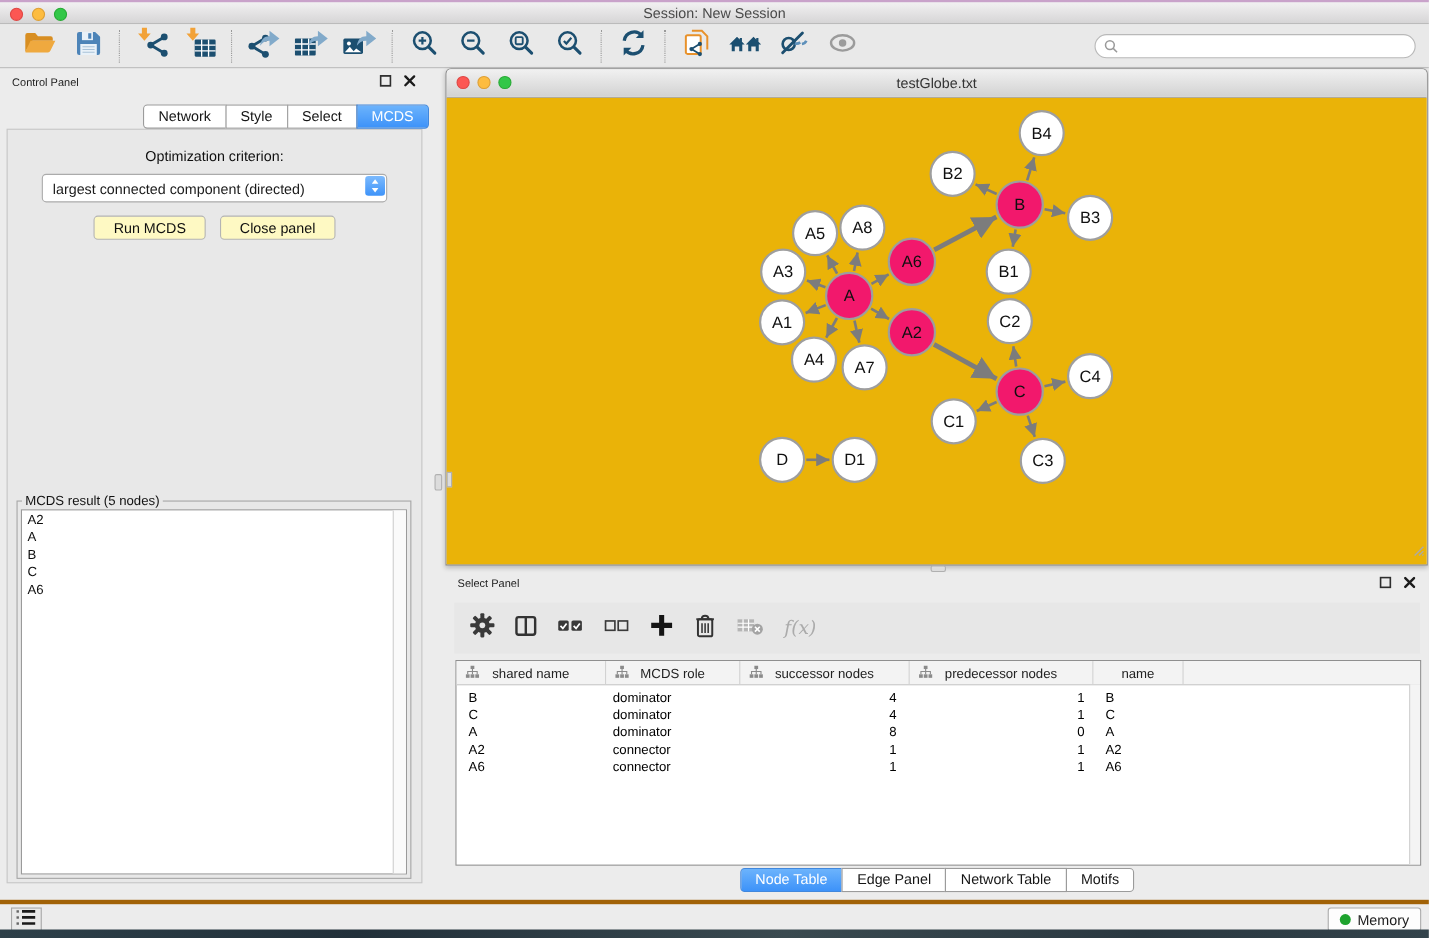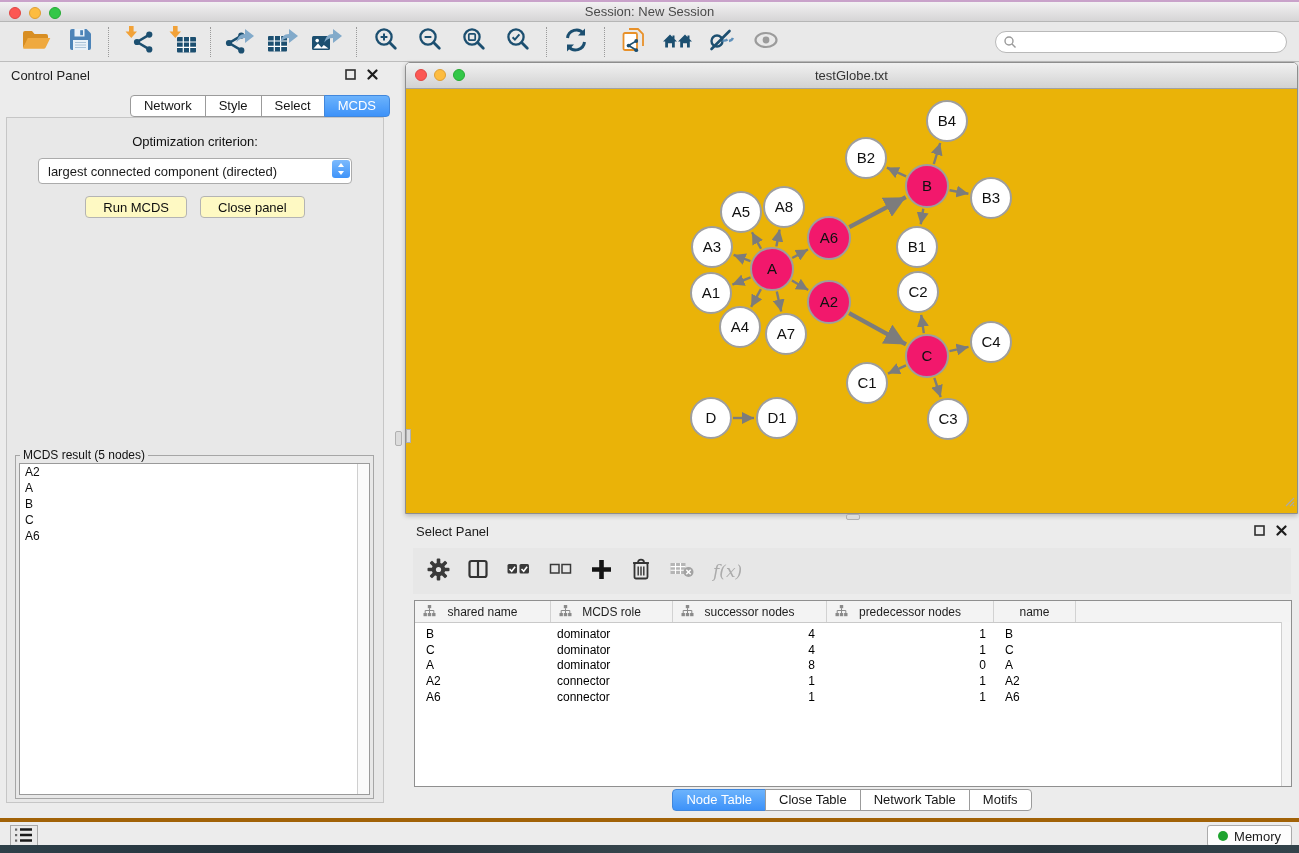--- a/index.html
+++ b/index.html
@@ -20,21 +20,21 @@
     background:#e9e9e9;border-bottom:1px solid #bdbdbd;display:flex;align-items:center;padding:0 8px}
   #tb-groups{display:flex;align-items:center}
   .tb-group{display:flex;align-items:center;gap:8px;padding:0 10px}
   .tb-sep{width:1px;height:30px;border-left:1px dotted #9a9a9a}
   .tb-btn{width:36px;height:32px;display:flex;align-items:center;justify-content:center;cursor:default}
   .search-wrap{margin-left:auto;margin-right:4px;position:relative}
   input.search{width:292px;height:22px;box-sizing:border-box;border:1px solid #b9b9b9;border-radius:12px;
     padding:0 8px 0 26px;font-size:12px;background:#fff;outline:none;font-family:inherit}
   .search-icon{position:absolute;left:8px;top:4px}
   
-  .panel-header{height:26px;display:flex;align-items:center;padding:0 11px;font-size:13px;color:#1d1d1d}
+  .panel-header{height:26px;display:flex;align-items:center;padding:0 11px;font-size:10px;color:#1d1d1d}
   .win-btns{margin-left:auto;display:flex;gap:9px;align-items:center}
   .win-btn{display:flex;align-items:center;justify-content:center;width:13px;height:13px;cursor:default}
   
   .control-panel{position:absolute;left:0;top:62px;width:390px;height:756px}
   .cp-tabs{position:absolute;top:33px;left:0;right:0;display:flex;justify-content:flex-end;z-index:2}
   .seg-tab{height:20px;line-height:20px;padding:0 13px;background:#fff;border:1px solid #9b9b9b;
     margin-left:-1px;font-size:13px;color:#151515;cursor:default;white-space:nowrap}
   .seg-tab:first-child{border-radius:4px 0 0 4px;margin-left:0}
   .seg-tab:last-child{border-radius:0 4px 4px 0}
   .seg-tab.active{background:linear-gradient(#6cb3fc,#3d92f9);color:#fff;border-color:#4187dc}
@@ -634,21 +634,21 @@
           <div class="td right2">1</div>
           <div class="td right3">1</div>
           <div class="td c0">A6</div>
           <div class="td"></div>
         </div>
       </div>
     <div class="tp-scroll"></div>
   </div>
   <div class="tp-tabs" id="tp-tabs">
       <span class="seg-tab active">Node Table</span>
-      <span class="seg-tab">Close Table</span>
+      <span class="seg-tab">Edge Panel</span>
       <span class="seg-tab">Network Table</span>
       <span class="seg-tab">Motifs</span>
     </div>
 </div>
 
 <div class="statusbar">
   <div class="list-btn">
       <span id="list-glyph"><svg width="22" height="18" viewBox="0 0 22 18">
           <path d="M7 3.5h12M7 9h12M7 14.5h12" stroke="#1a1a1a" stroke-width="2.4"></path>
           <g fill="#666">

